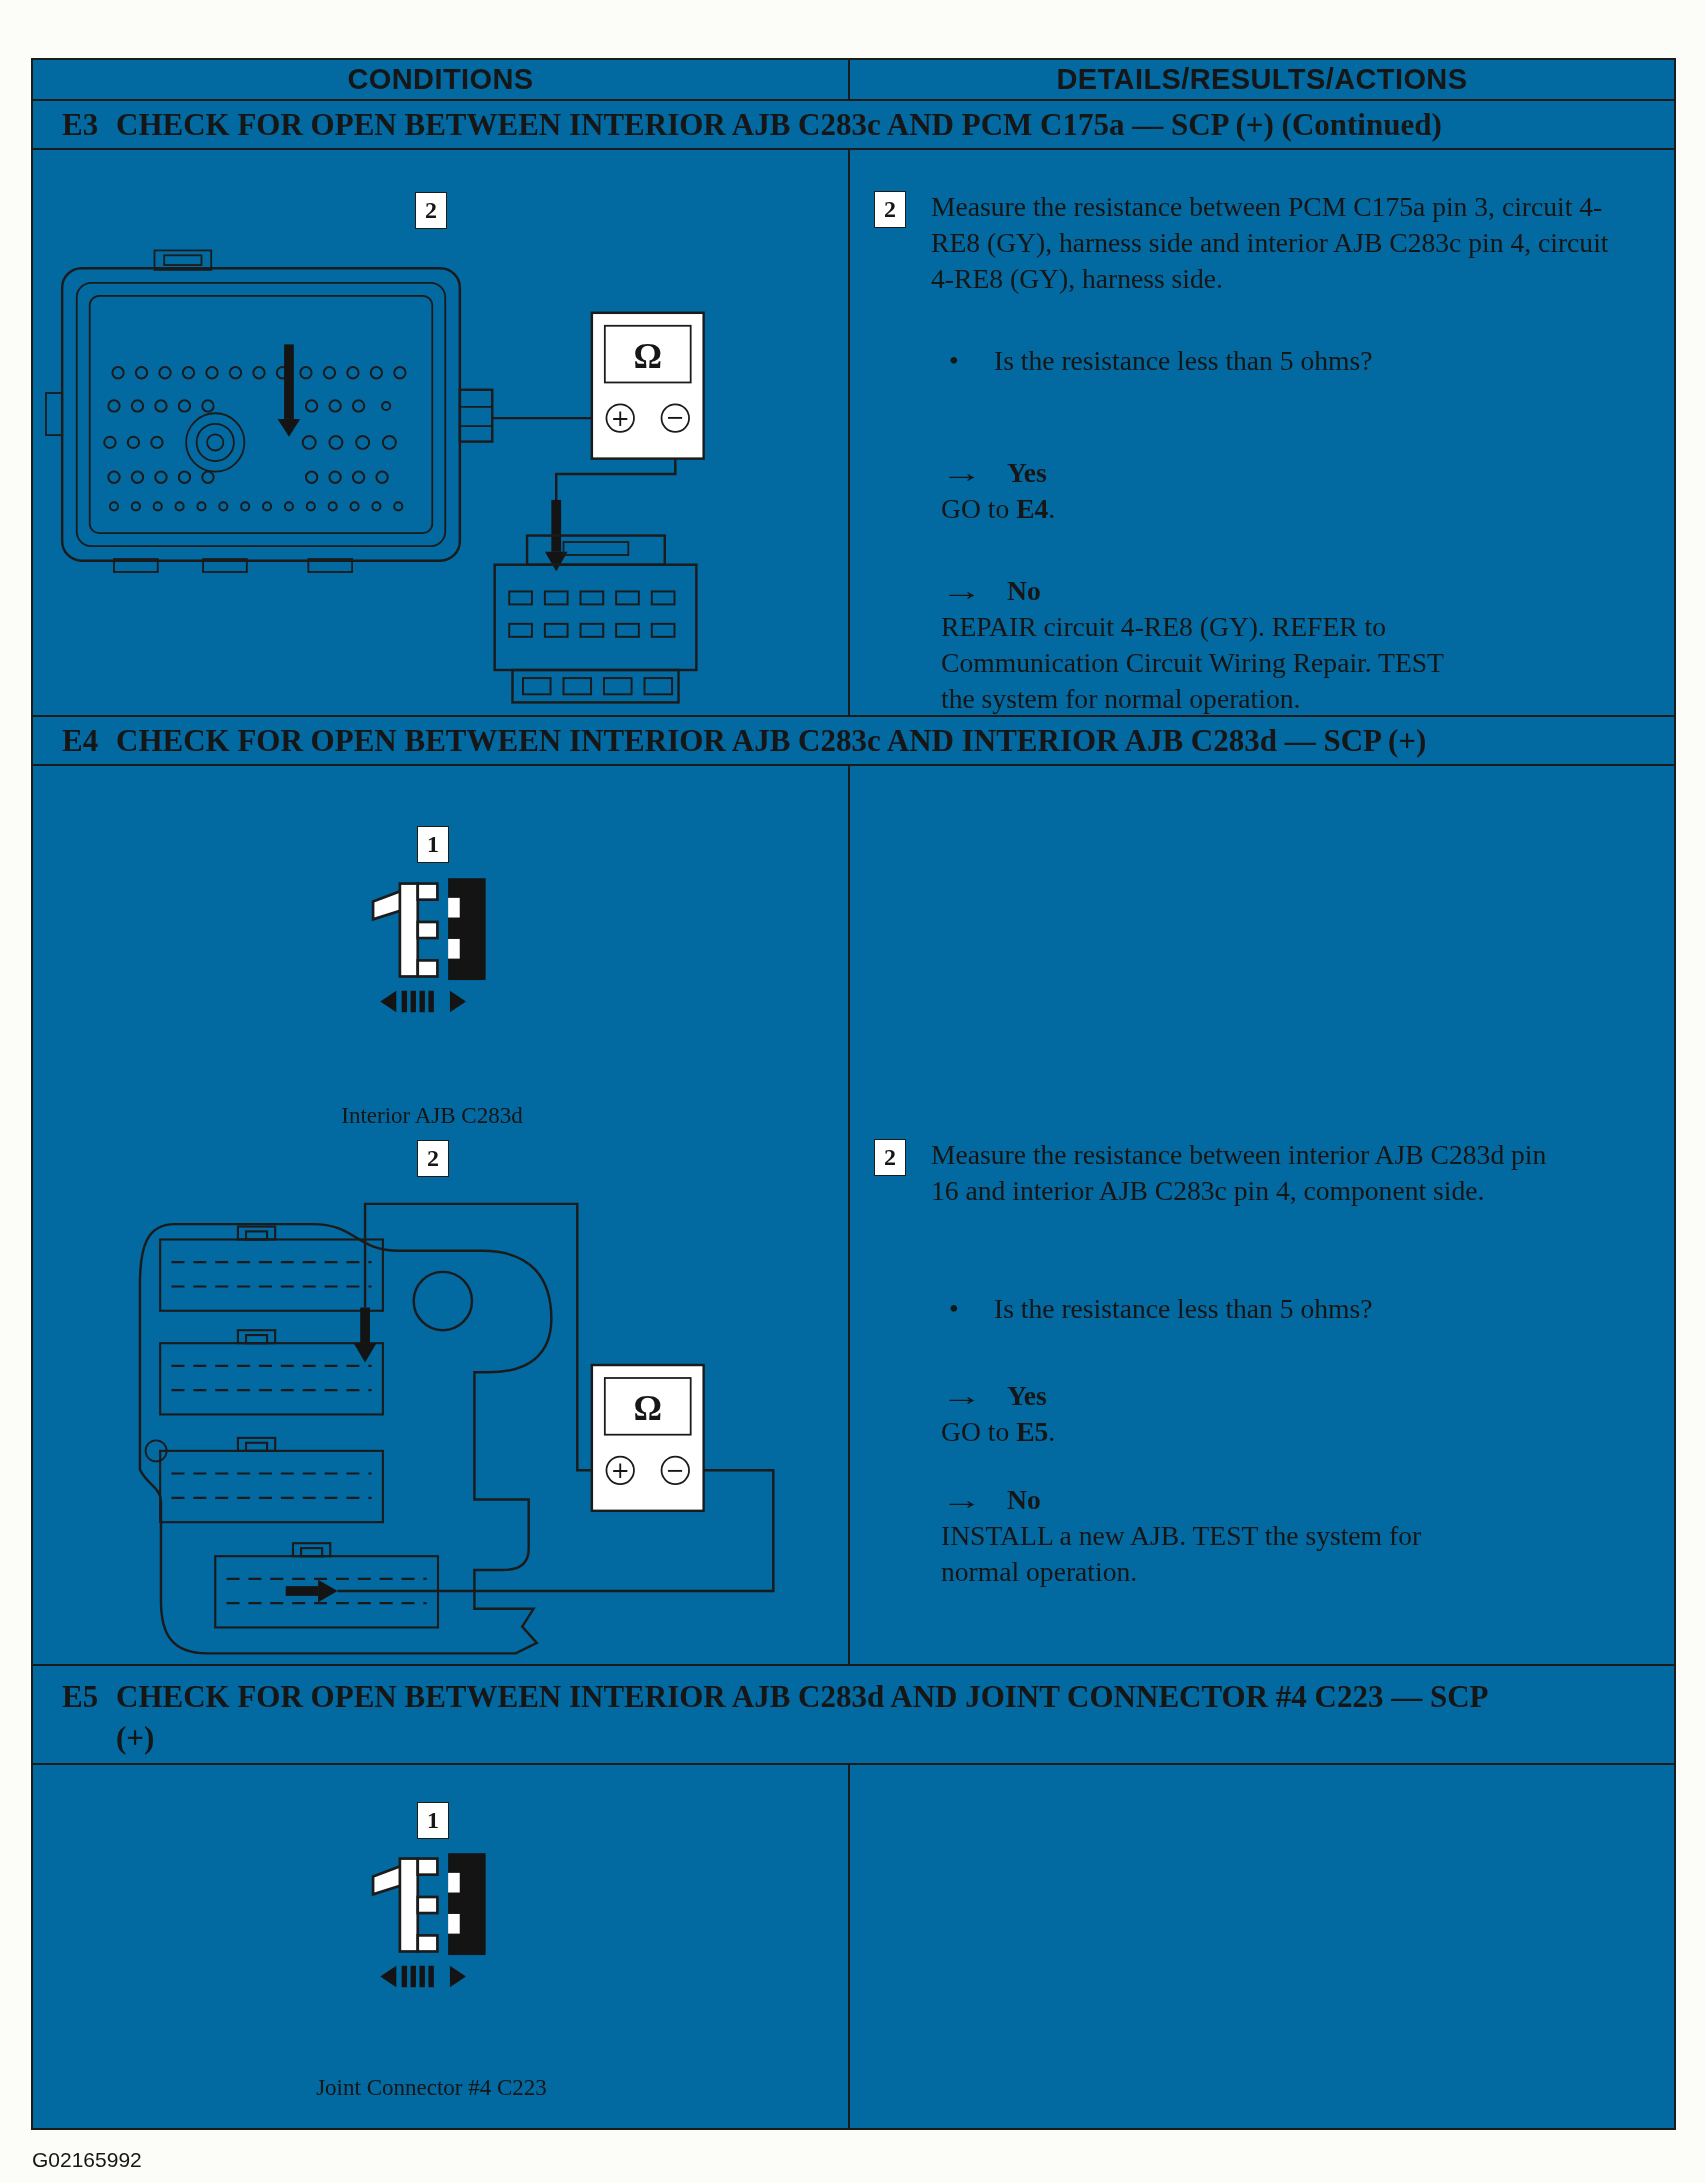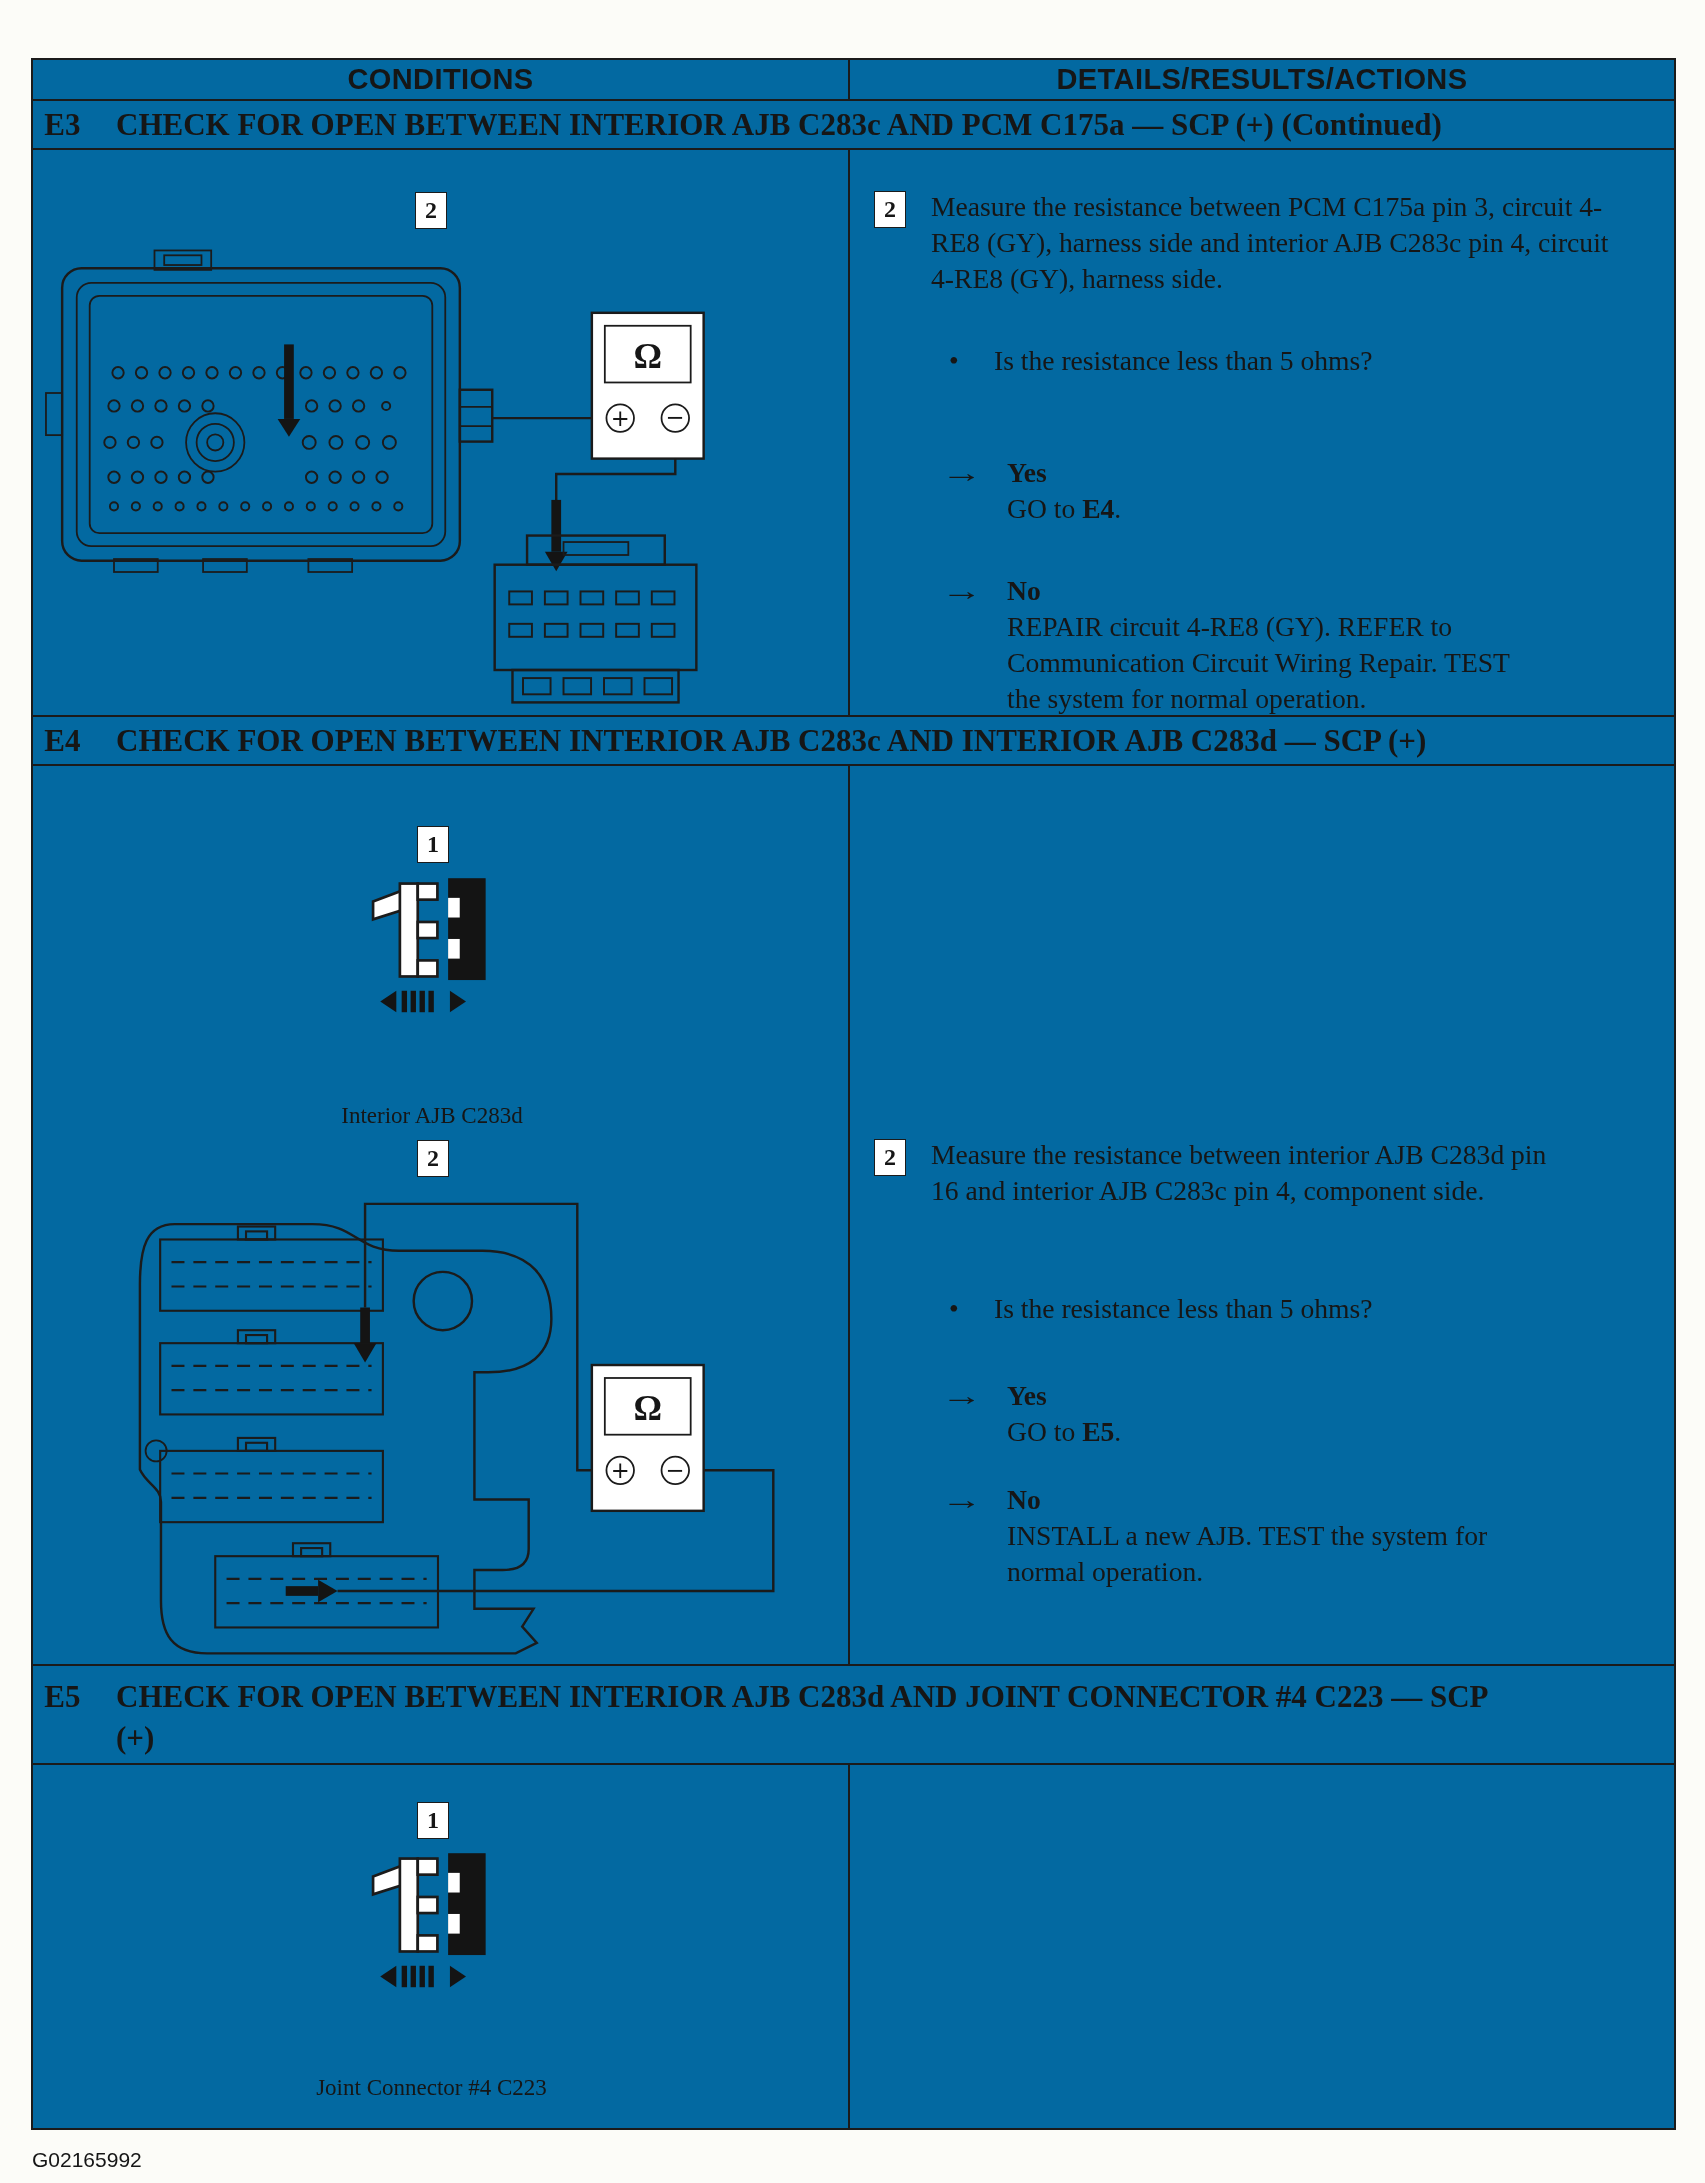--- a/index.html
+++ b/index.html
@@ -12,33 +12,33 @@
 
   .header-row { height:39px; }
   .header-cell { display:flex; align-items:center; justify-content:center;
     font-family:"Liberation Sans", sans-serif; font-weight:bold; font-size:29px; letter-spacing:0.4px; }
 
   .cell-left  { width:817px; flex:0 0 817px; border-right:2.4px solid #1b1b1b; position:relative; overflow:hidden; }
   .cell-right { flex:1; position:relative; overflow:hidden; }
 
   .title-row { min-height:49px; align-items:center; font-weight:bold; font-size:31px; }
   .title-tall { min-height:99px; align-items:flex-start; padding-top:9.7px; line-height:41px; }
-  .step-id { flex:0 0 83px; padding-left:11.3px; }
+  .step-id { flex:0 0 83px; padding-left:11.3px;text-align:center; }
   .step-title { padding-right:21px; }
 
   .badge { position:absolute; width:32px; height:37px; border:1.6px solid #1b1b1b; background:#fff;
     display:flex; align-items:center; justify-content:center; font-size:24px; font-weight:bold; }
 
   .para { position:absolute; font-size:27.6px; line-height:36px; }
   .bullet-row { position:absolute; display:flex; font-size:27.6px; }
   .bullet { width:45px; }
   .action { position:absolute; font-size:27.6px; line-height:36px; }
   .action-head { display:flex; font-weight:bold; }
   .arrow-glyph { width:66px; display:inline-block; font-weight:normal; transform:scaleX(1.5); transform-origin:0 50%; }
-  .action-body { margin-left:66px; }
+  .action-body { }
   .bold { font-weight:bold; }
 
   .caption { position:absolute; font-size:23px; text-align:center; }
 
   svg.diagram { position:absolute; left:0; top:0; }
   .conn-icon { position:absolute; }
 
   svg .ln   { fill:none; stroke:#1b1b1b; stroke-width:3; }
   svg .ln2  { fill:none; stroke:#1b1b1b; stroke-width:2.2; }
   svg .lnf  { fill:#ffffff; stroke:#1b1b1b; stroke-width:3; }

